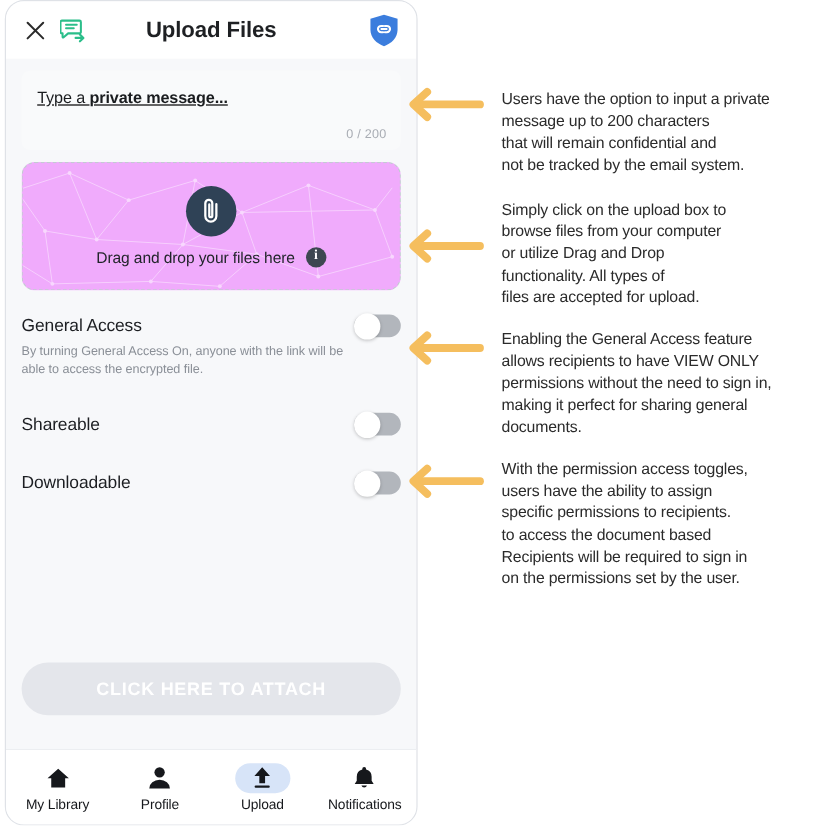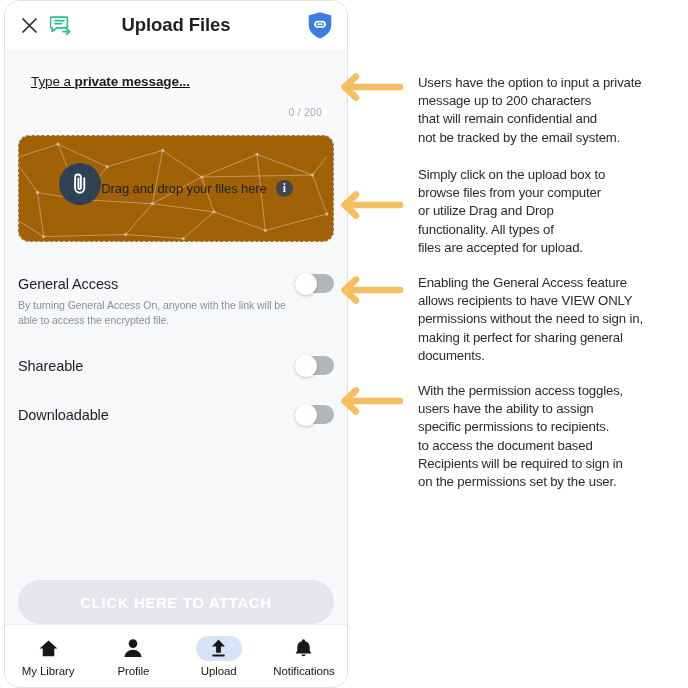--- a/index.html
+++ b/index.html
@@ -103,25 +103,25 @@
     color: #a9adb4;
     letter-spacing: 0.2px;
   }
 
   
   .dropzone {
     margin-top: 10px;
     height: 107px;
     border: 1.6px dashed #c4cad3;
     border-radius: 11px;
-    background: #a16207;
+    background: #f0abfc;
     position: relative;
     overflow: hidden;
     display: flex;
-    flex-direction: row;
+    flex-direction: column;
     align-items: center;
     justify-content: center;
   }
   .dz-net {
     position: absolute;
     inset: 0;
     opacity: 0.55;
   }
   .dz-clip {
     width: 42px; height: 42px;
@@ -166,21 +166,21 @@
     letter-spacing: -0.1px;
   }
   .setting-desc {
     font-size: 10.5px;
     color: #8a8f97;
     line-height: 1.45;
     margin-top: 5px;
     letter-spacing: -0.05px;
     max-width: 272px;
   }
-  .sp-general { margin-top: 32px; gap: 32px; }
+  .sp-general { margin-top: 20px; gap: 32px; }
   .sp-share   { margin-top: 28px; }
   .sp-down    { margin-top: 30px; }
 
   .toggle {
     width: 39px;
     height: 19px;
     border-radius: 10px;
     background: #b2b6bc;
     position: relative;
     flex: 0 0 auto;
@@ -191,21 +191,21 @@
     width: 22px; height: 22px;
     border-radius: 50%;
     background: #ffffff;
     box-shadow: 0 1px 3px rgba(0,0,0,0.22);
   }
 
   
   .attach-wrap {
     position: absolute;
     left: 13px; right: 13px;
-    bottom: 0;
+    bottom: 28px;
   }
   .attach-btn {
     height: 44px;
     border-radius: 22px;
     background: #e4e6eb;
     color: #ffffff;
     font-size: 15px;
     font-weight: 700;
     letter-spacing: 0.6px;
     display: flex; align-items: center; justify-content: center;

